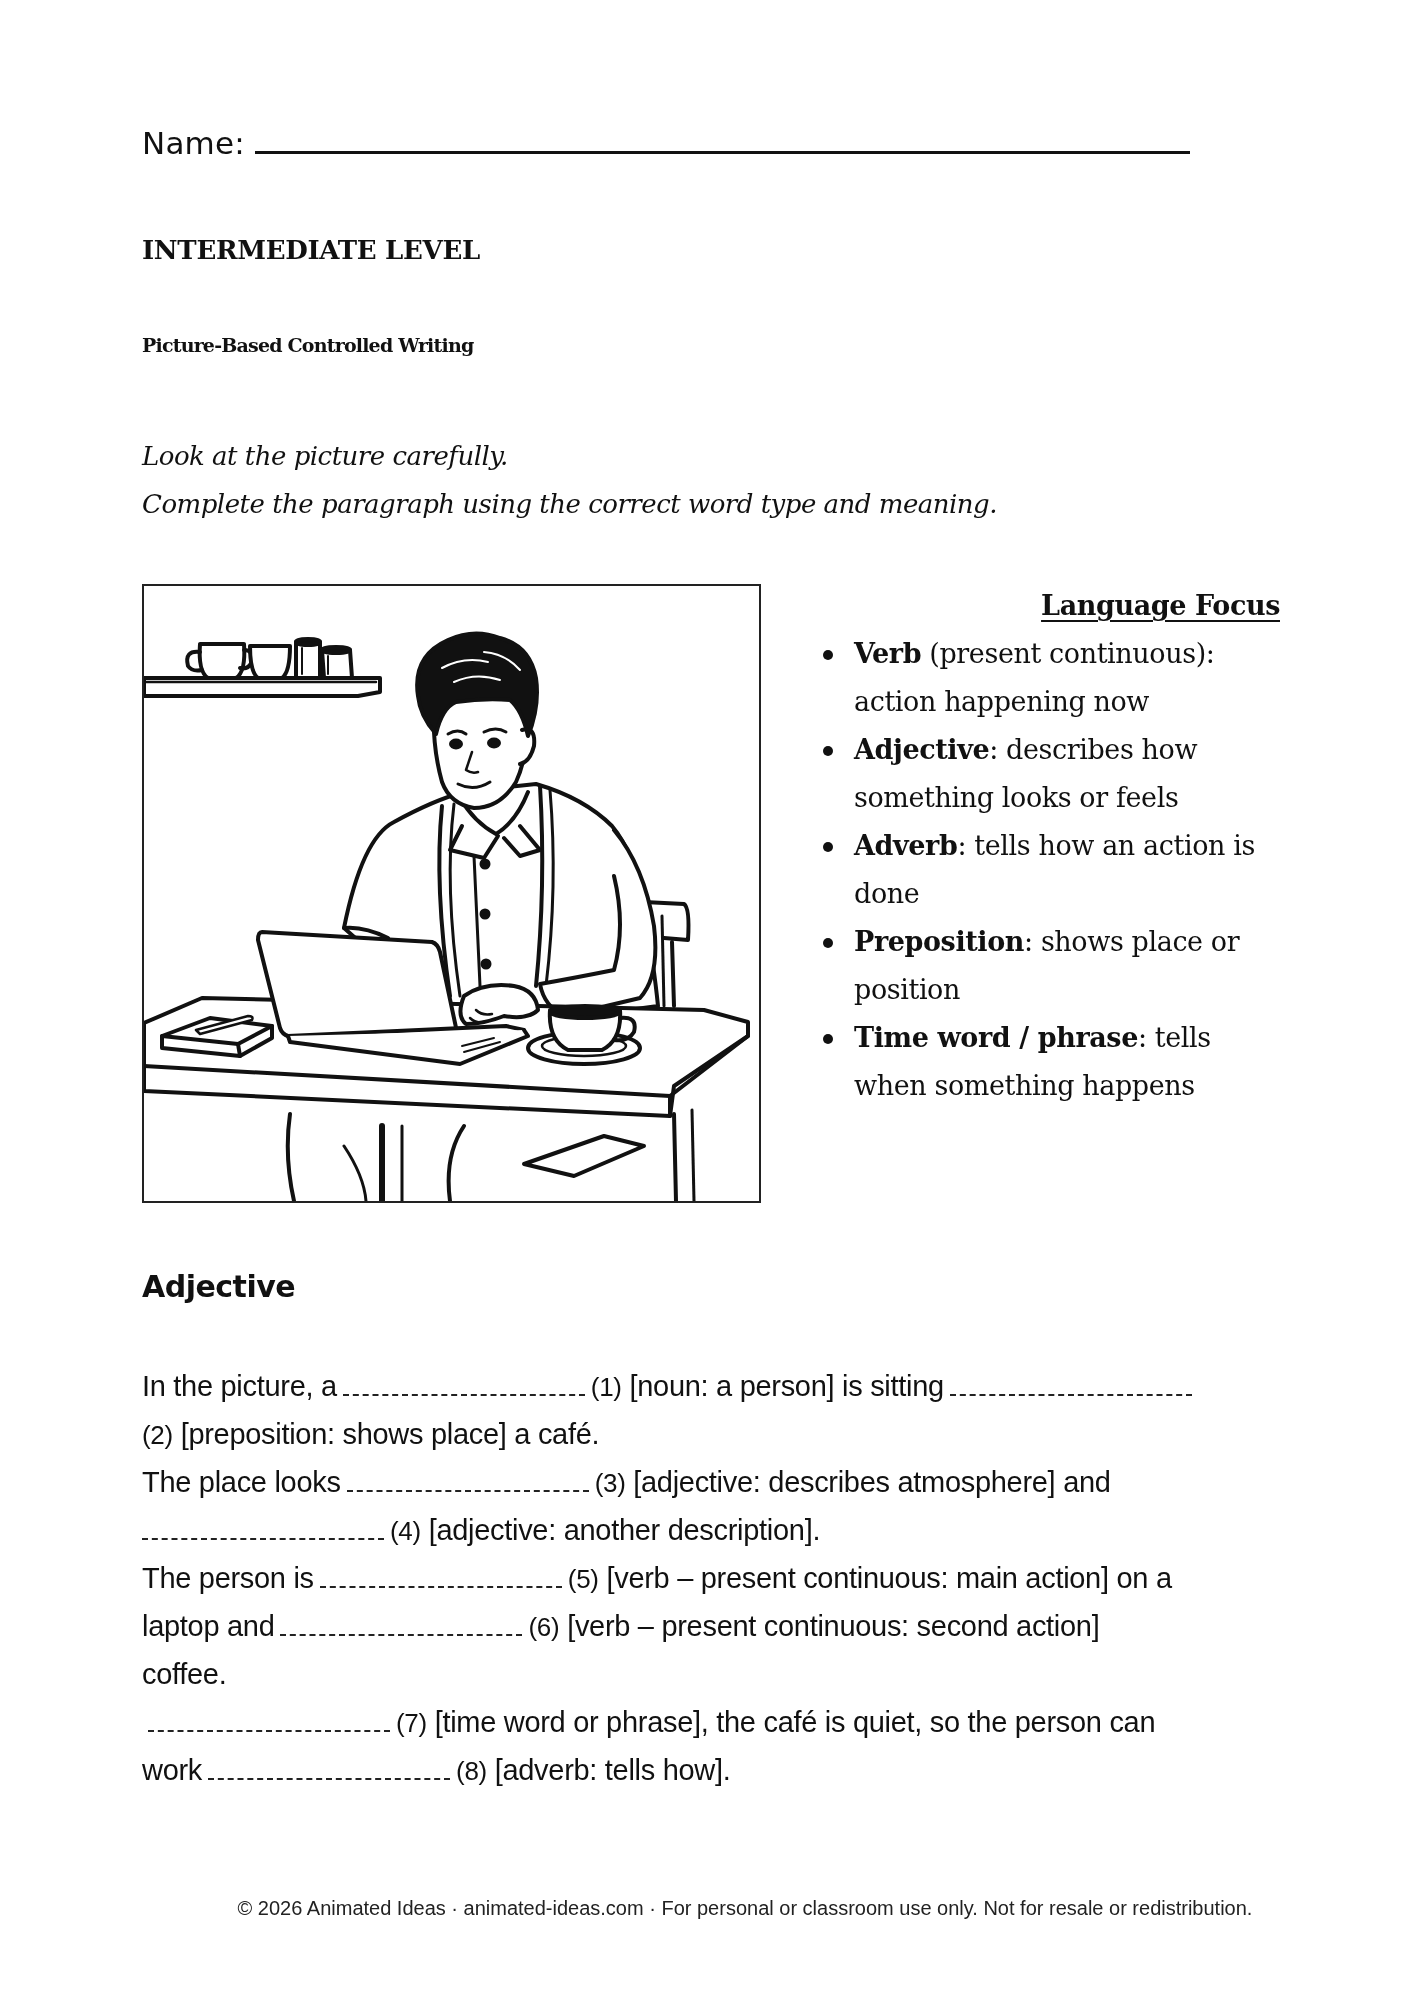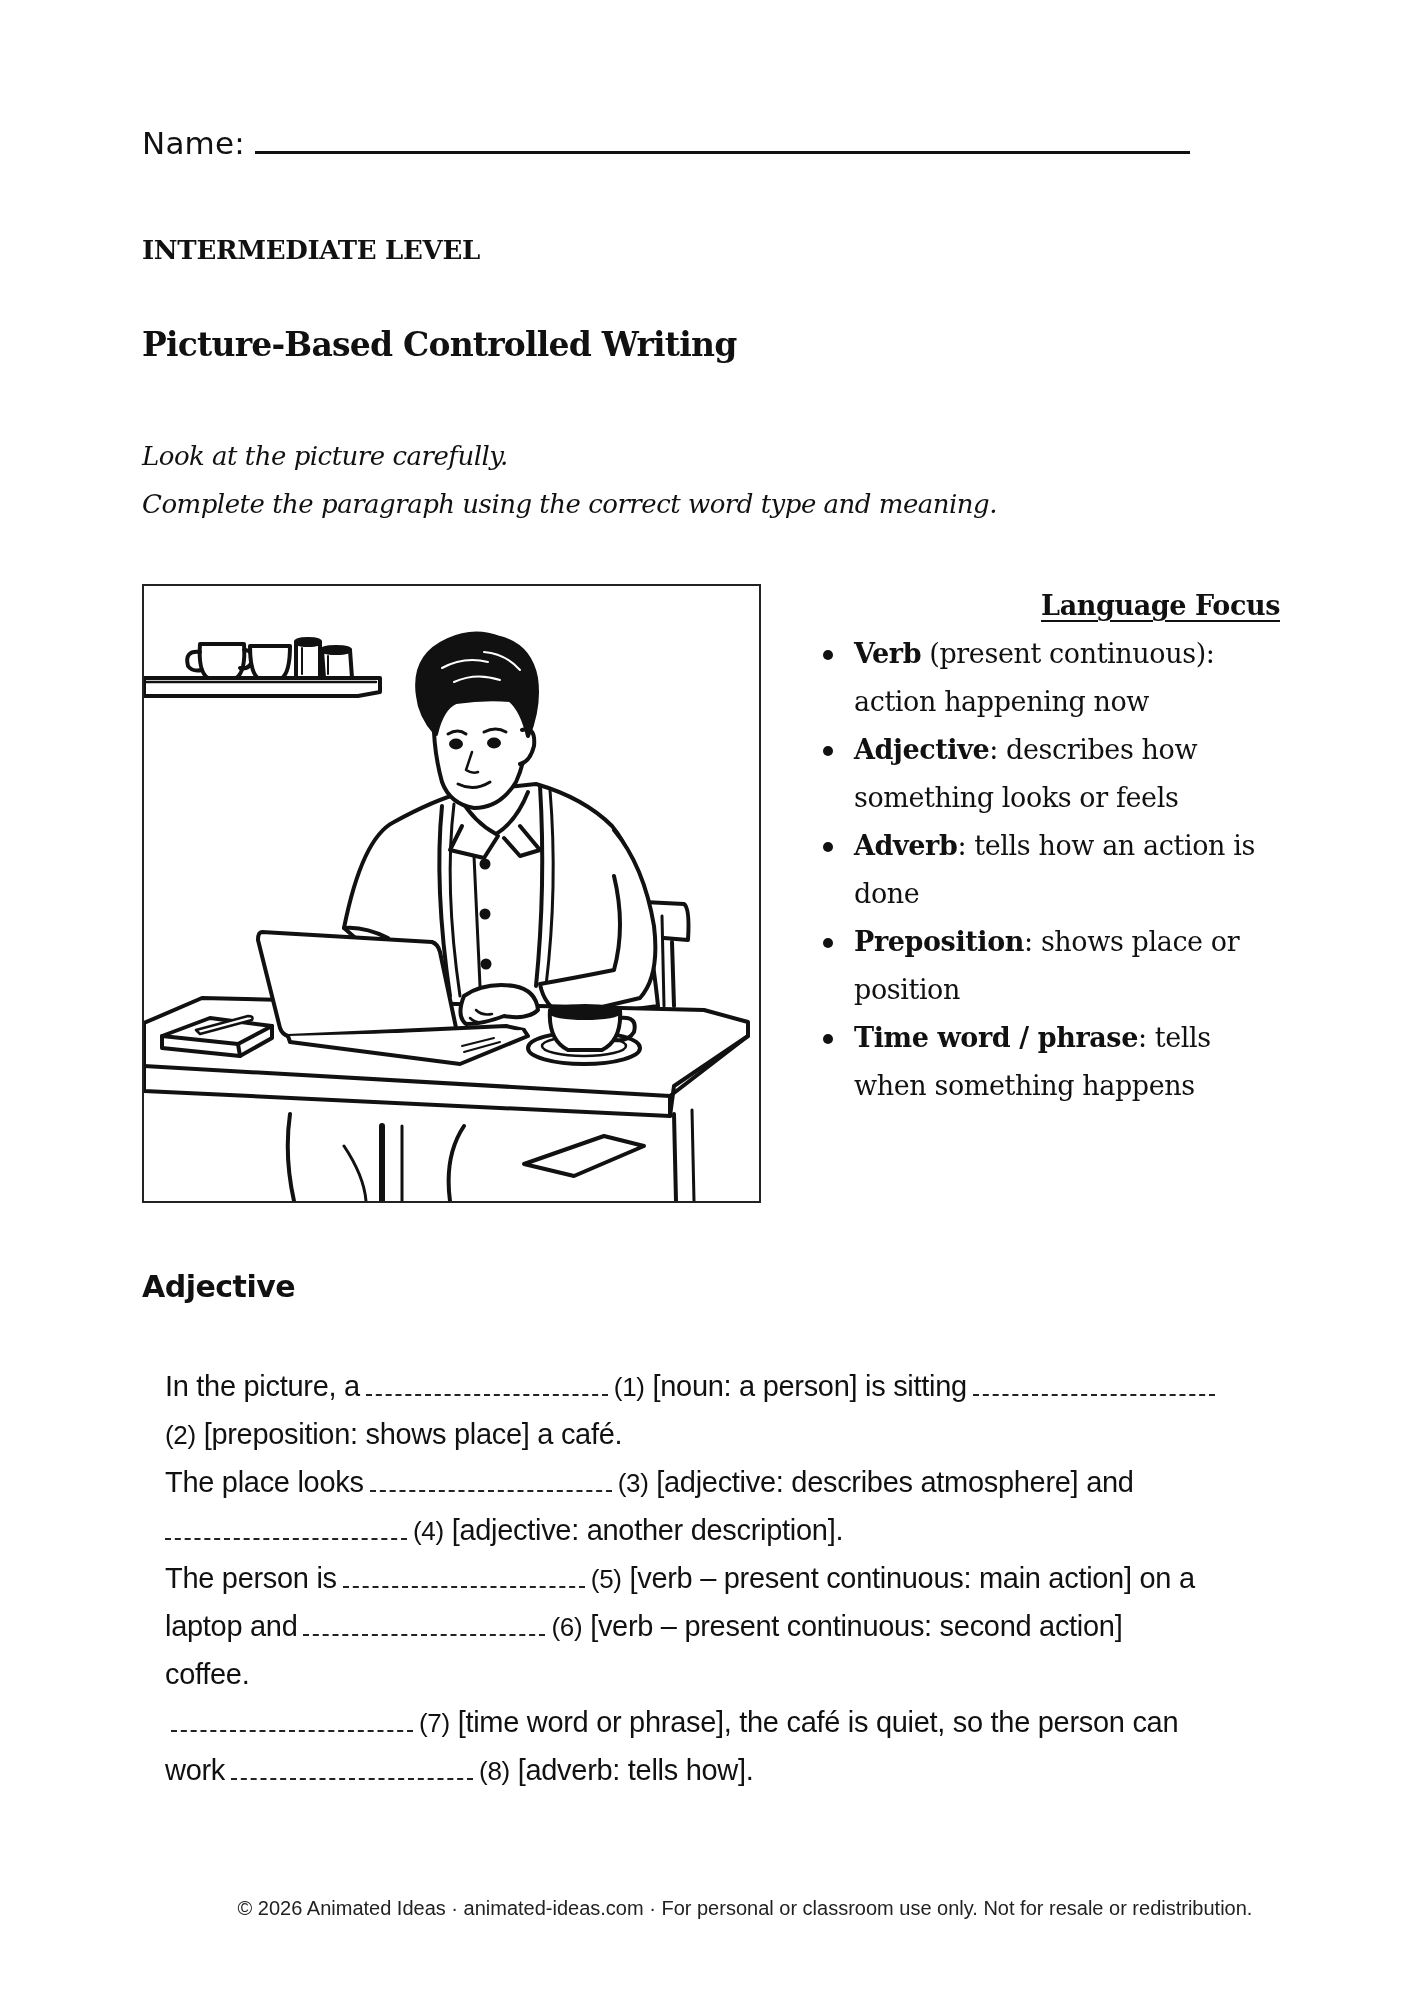--- a/index.html
+++ b/index.html
@@ -42,21 +42,21 @@
       font-weight: bold;
       font-size: 26px;
       line-height: 40px;
       letter-spacing: -0.3px;
     }
     .sub-title {
       left: 142px;
       top: 325px;
       font-family: "DejaVu Serif", serif;
       font-weight: bold;
-      font-size: 33px;
+      font-size: 19px;
       line-height: 40px;
       letter-spacing: -0.8px;
     }
     .instructions {
       left: 142px;
       top: 432px;
       font-family: "DejaVu Serif", serif;
       font-style: italic;
       font-size: 26px;
       line-height: 48px;
@@ -127,21 +127,21 @@
     }
     .para {
       left: 142px;
       top: 1362px;
       width: 1150px;
       font-family: "Liberation Sans", sans-serif;
       font-size: 29px;
       line-height: 48px;
       letter-spacing: -0.3px;
     }
-    .para .line { white-space: nowrap; height: 48px; margin-left: 23px; }
+    .para .line { white-space: nowrap; height: 48px; }
     .para .gap {
       display: inline-block;
       width: 242px;
       height: 28px;
       border-bottom: 2px dashed #222;
       vertical-align: baseline;
       margin: 0 6px;
     }
     .para .gap.lead { margin-left: 6px; }
     .para .num { font-size: 26px; }

